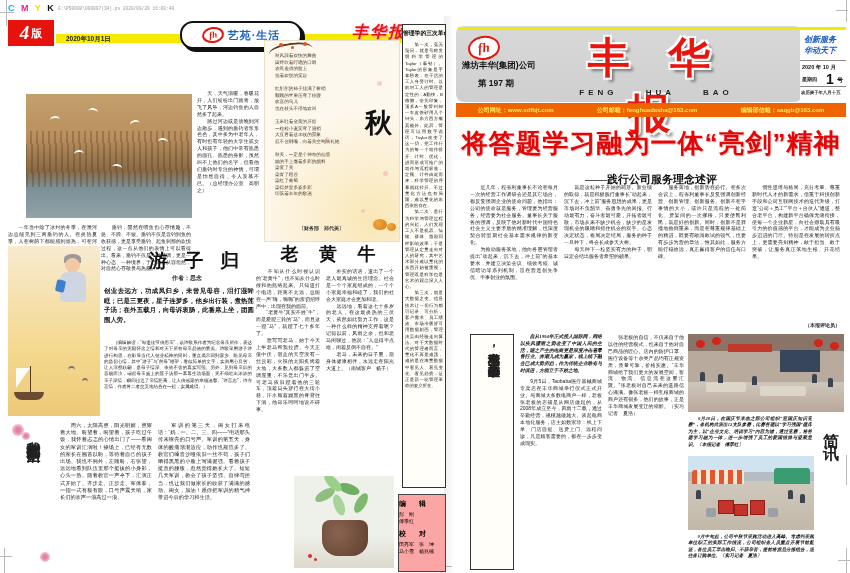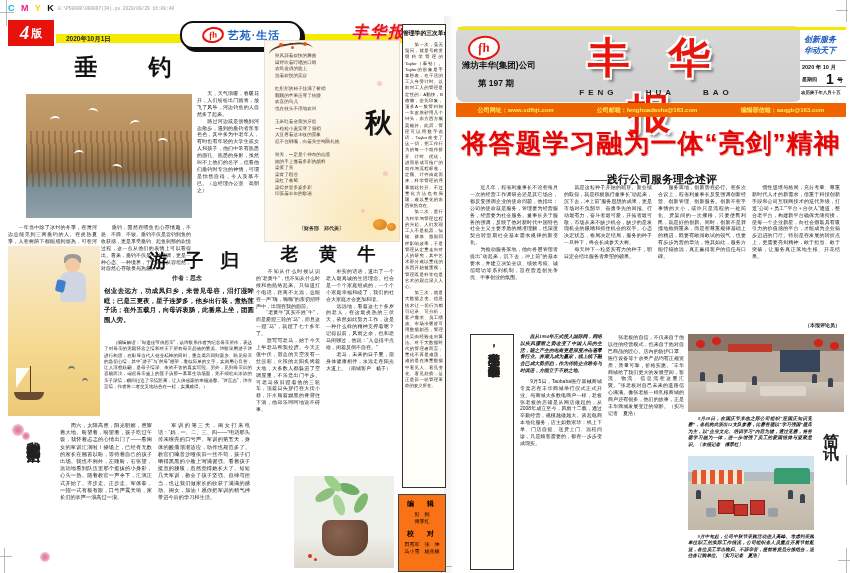--- a/index.html
+++ b/index.html
@@ -63,21 +63,21 @@
   .poem{font:4.6px/6.6px "Liberation Sans",sans-serif;color:#4a3a2a;white-space:pre-line;}
   .petal{position:absolute;border-radius:50%;background:#f2a9c0;opacity:.55;}
   .blossom{position:absolute;border-radius:50%;background:#e8541e;}
   .branch{position:absolute;width:44px;height:14px;border-top:2px solid #5a3a22;border-radius:50%;transform:rotate(-8deg);}
   .pumpkin{position:absolute;background:radial-gradient(circle at 35% 35%,#f2a53c,#d97b16);border-radius:50%;}
   .bigchar{font-family:"Liberation Serif",serif;font-weight:900;color:#111;}
   
   .railbox{border:1px solid #333;background:#fffef9;}
   .vtitle{writing-mode:vertical-rl;text-orientation:upright;font-family:"Liberation Serif",serif;
           font-weight:bold;color:#222;}
-  .editorbox{border:1px solid #444;background:#f97316;text-align:center;}
+  .editorbox{border:1px solid #444;background:#fca5a5;}
   .editorbox .lbl{font:bold 7px "Liberation Serif",serif;letter-spacing:3px;margin-top:4px;}
   .editorbox .nm{font:5px/7px "Liberation Sans",sans-serif;white-space:pre-line;margin-top:2px;}
   
   .masthead{background:linear-gradient(180deg,#d8d8d8,#cfcfcf);border-radius:8px;}
   .yline{background:#f3ea00;}
   .bigtitle{font-family:"Liberation Serif",serif;font-weight:900;color:#e8150d;
             text-shadow:-2px -2px 0 #fff,2px -2px 0 #fff,-2px 2px 0 #fff,2px 2px 0 #fff,4px 4px 3px rgba(0,0,0,.45);}
   .pinyin{font:bold 8px "Liberation Sans",sans-serif;color:#222;letter-spacing:4px;word-spacing:22px;}
   .slogan{color:#1b5ac2;font:italic bold 8px "Liberation Serif",serif;white-space:pre-line;line-height:11px;}
   .mh-small{font:bold 5.5px "Liberation Sans",sans-serif;color:#111;}
@@ -124,21 +124,20 @@
   </div>
   <div class="abs ybar" style="left:56px;top:34px;width:368px;height:9px"></div>
   <div class="abs" style="left:238px;top:44px;width:126px;height:4px;background:#111;border-radius:2px"></div>
   <div class="abs" style="left:66px;top:35px;font:bold 6.5px 'Liberation Sans',sans-serif;color:#222">2020年10月1日</div>
   <div class="abs tab" style="left:180px;top:21px;width:118px;height:24px">
     <span class="logo-oval">fh</span>
     <span class="section-label">艺苑·生活</span>
   </div>
   <div class="abs brand-small" style="left:352px;top:22px">丰华报</div>
 
-  <div class="abs t-serif" style="left:30px;top:52px;width:200px;text-align:center;font-size:23px;letter-spacing:14px">垂　钓</div>
   <div class="photo egrets" style="left:26px;top:94px;width:166px;height:124px">
     <div class="reeds"></div>
     <span class="bird" style="left:24px;top:22px;transform:rotate(-6deg)"></span>
     <span class="bird" style="left:62px;top:14px;transform:rotate(8deg)"></span>
     <span class="bird" style="left:104px;top:26px;transform:rotate(-12deg)"></span>
     <span class="bird" style="left:132px;top:44px;transform:rotate(5deg)"></span>
     <span class="bird" style="left:48px;top:56px;transform:rotate(-4deg)"></span>
     <span class="bird" style="left:86px;top:70px;transform:rotate(10deg)"></span>
   </div>
   <div class="abs bodytext" style="left:197px;top:90px;width:62px;height:212px">　　天，天气渐暖，春暖花开，人们纷纷出门踏青，放飞了风筝，河边钓鱼的人自然多了起来。

